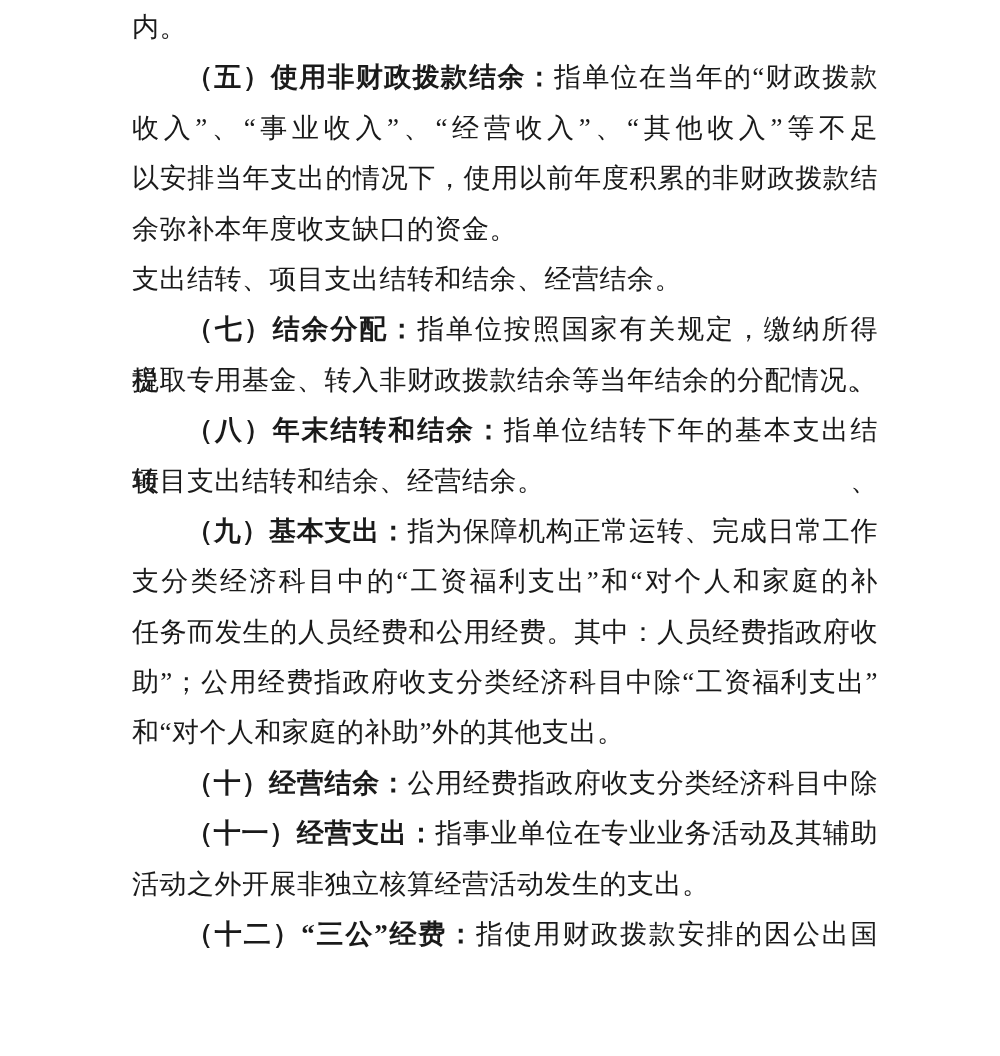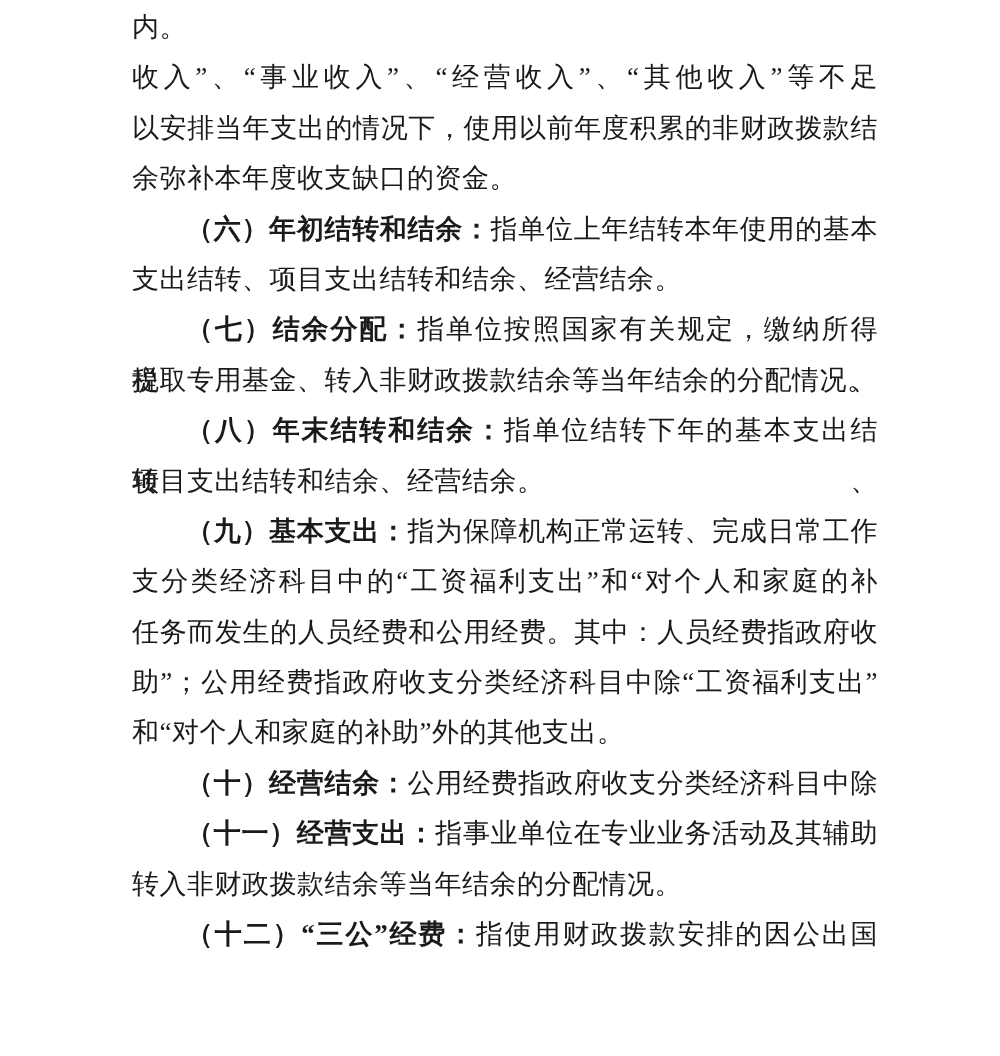--- a/index.html
+++ b/index.html
@@ -40,39 +40,39 @@
     font-weight: bold;
   }
 </style>
 </head>
 <body>
 
 <div class="page">
 
   <div class="line"><span>内。</span></div>
 
+  <div class="line indent just"><span class="head">（五）使用非财政拨款结余：</span><span>指单位在当年的“财政拨款</span></div>
   <div class="line just"><span>收入”、“事业收入”、“经营收入”、“其他收入”等不足</span></div>
   <div class="line just"><span>以安排当年支出的情况下，使用以前年度积累的非财政拨款结</span></div>
   <div class="line"><span>余弥补本年度收支缺口的资金。</span></div>
 
-  <div class="line indent just"><span class="head">（六）年初结转和结余：</span><span>指单位上年结转本年使用的基本</span></div>
   <div class="line"><span>支出结转、项目支出结转和结余、经营结余。</span></div>
 
   <div class="line indent just"><span class="head">（七）结余分配：</span><span>指单位按照国家有关规定，缴纳所得税、</span></div>
   <div class="line"><span>提取专用基金、转入非财政拨款结余等当年结余的分配情况。</span></div>
 
   <div class="line indent just"><span class="head">（八）年末结转和结余：</span><span>指单位结转下年的基本支出结转、</span></div>
   <div class="line"><span>项目支出结转和结余、经营结余。</span></div>
 
   <div class="line indent just"><span class="head">（九）基本支出：</span><span>指为保障机构正常运转、完成日常工作</span></div>
   <div class="line just"><span>支分类经济科目中的“工资福利支出”和“对个人和家庭的补</span></div>
   <div class="line just"><span>任务而发生的人员经费和公用经费。其中：人员经费指政府收</span></div>
   <div class="line just"><span>助”；公用经费指政府收支分类经济科目中除“工资福利支出”</span></div>
   <div class="line"><span>和“对个人和家庭的补助”外的其他支出。</span></div>
 
   <div class="line indent just"><span class="head">（十）经营结余：</span><span>公用经费指政府收支分类经济科目中除</span></div>
 
   <div class="line indent just"><span class="head">（十一）经营支出：</span><span>指事业单位在专业业务活动及其辅助</span></div>
-  <div class="line"><span>转入非财政拨款结余等当年结余的分配情况。</span></div>
+  <div class="line"><span>活动之外开展非独立核算经营活动发生的支出。</span></div>
 
   <div class="line indent just"><span class="head">（十二）“三公”经费：</span><span>指使用财政拨款安排的因公出国</span></div>
 
 </div>
 
 </body></html>

